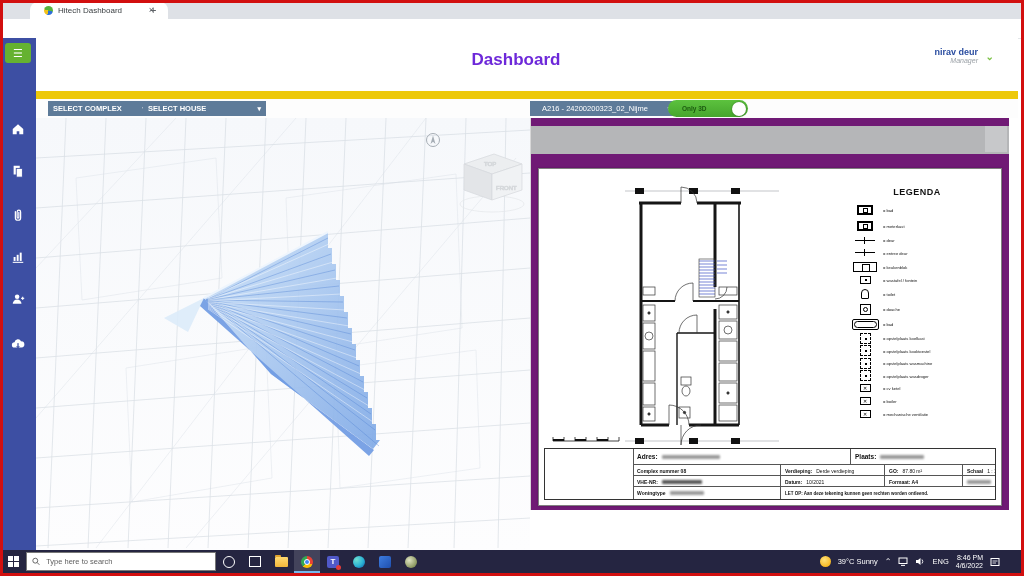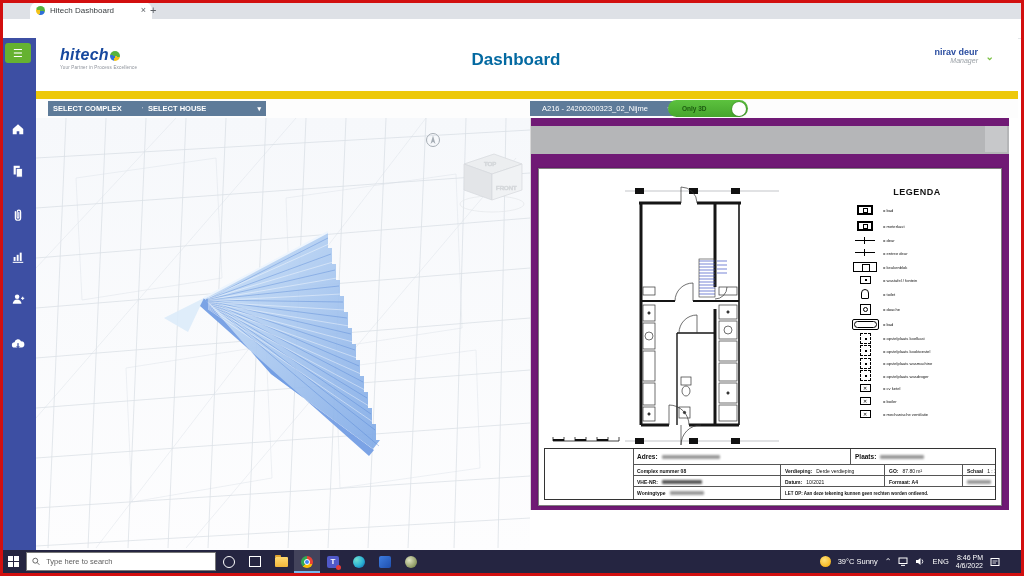--- a/index.html
+++ b/index.html
@@ -4,21 +4,21 @@
 <style>
   html,body{margin:0;padding:0;background:#555;}
   #screen{position:relative;width:1024px;height:576px;background:#fff;overflow:hidden;
           font-family:"Liberation Sans",sans-serif;-webkit-font-smoothing:antialiased;}
   .abs{position:absolute;}
   
   #red-frame{position:absolute;inset:0;border:3px solid #d20f0f;pointer-events:none;z-index:200;}
   
   #tabstrip{left:0;top:0;width:1024px;height:19px;background:#dee1e6;}
   #tab{left:30px;top:2px;width:110px;height:17px;background:#fff;border-radius:8px 8px 0 0;
-       display:flex;align-items:center;padding:0 6px;gap:5px;}
+       display:flex;align-items:center;padding:0 14px;gap:5px;}
   .favicon{width:9px;height:9px;border-radius:50%;
            background:conic-gradient(#57b33e 0 30%,#2f6fd8 30% 55%,#f2c21a 55% 80%,#57b33e 80% 100%);}
   #tab-title{font-size:8px;color:#3c4043;white-space:nowrap;overflow:hidden;flex:1;}
   .tab-close{font-size:9px;color:#5f6368;line-height:9px;}
   #newtab-btn{left:150px;top:4px;font-size:11px;color:#5f6368;}
   #addressbar{left:0;top:19px;width:1024px;height:19px;background:#fff;border-bottom:1px solid #e3e6e9;}
   .nav-ico{top:22px;font-size:10px;color:#5f6368;line-height:12px;}
   #omnibox{left:60px;top:21px;width:786px;height:14px;background:#f1f3f4;border-radius:8px;
            display:flex;align-items:center;padding:0 8px;gap:5px;}
   #warn-ico{font-size:8px;color:#5f6368;line-height:8px;}
@@ -36,21 +36,21 @@
             color:#fff;font-size:11px;text-align:center;line-height:20px;}
   .sb-icon{left:0;width:36px;height:22px;display:flex;justify-content:center;align-items:center;}
   .sb-icon svg{width:14px;height:14px;}
   
   #header{left:36px;top:38px;width:982px;height:53px;background:#fff;}
   #logo{left:24px;top:8px;width:120px;}
   #logo-text{font-size:16px;font-weight:800;font-style:italic;color:#17489e;letter-spacing:.3px;}
   .logo-swirl{display:inline-block;width:10px;height:10px;border-radius:50%;vertical-align:middle;margin-left:1px;
            background:conic-gradient(#57b33e 0 30%,#f2c21a 30% 55%,#2f6fd8 55% 80%,#57b33e 80% 100%);}
   #logo-tagline{font-size:4.5px;color:#8a8f98;margin-top:1px;letter-spacing:.2px;}
-  #page-title{left:300px;top:12px;width:360px;text-align:center;font-size:17px;font-weight:700;color:#0369a1;}
+  #page-title{left:300px;top:12px;width:360px;text-align:center;font-size:17px;font-weight:700;color:#6d28d9;}
   #user-block{right:40px;top:9px;text-align:right;}
   #user-name{font-size:9px;font-weight:700;color:#2a4da0;}
   #user-role{font-size:7px;font-style:italic;color:#9aa0a6;}
   #user-caret{position:absolute;right:-16px;top:4px;color:#7ac143;font-size:10px;font-weight:700;}
   
   #yellowbar{left:36px;top:91px;width:982px;height:8px;background:#edc90b;}
   #controls{left:36px;top:99px;width:982px;height:19px;background:#fdfdfd;}
   .select{position:absolute;top:2px;height:15px;background:#5e7b99;color:#fff;
           font-size:7.5px;font-weight:700;display:flex;align-items:center;padding:0 5px;gap:4px;}
   .select .chev{margin-left:auto;font-size:7px;}
@@ -210,24 +210,20 @@
     <div class="sb-icon abs" style="top:295px;">
       <svg viewBox="0 0 16 16">
         <path d="M4 12 a3 3 0 0 1 0-6 a4 4 0 0 1 7.6-1 a3 3 0 0 1 .4 7 Z" fill="#fff"></path>
         <rect x="7.3" y="7" width="1.4" height="4" fill="#3d4fa3"></rect>
           <path d="M5.8 10.5 L8 13 L10.2 10.5 Z" fill="#3d4fa3"></path>
       </svg>
     </div>
   </div>
 
   <div id="header" class="abs">
-    <div id="logo" class="abs">
-      <span id="logo-text">hitech</span><span class="logo-swirl"></span>
-      <div id="logo-tagline">Your Partner in Process Excellence</div>
-    </div>
     <div id="page-title" class="abs">Dashboard</div>
     <div id="user-block" class="abs">
       <div id="user-name">nirav deur</div>
       <div id="user-role">Manager</div>
       <span id="user-caret">⌄</span>
     </div>
   </div>
 
   <div id="yellowbar" class="abs"></div>
   <div id="controls" class="abs">

